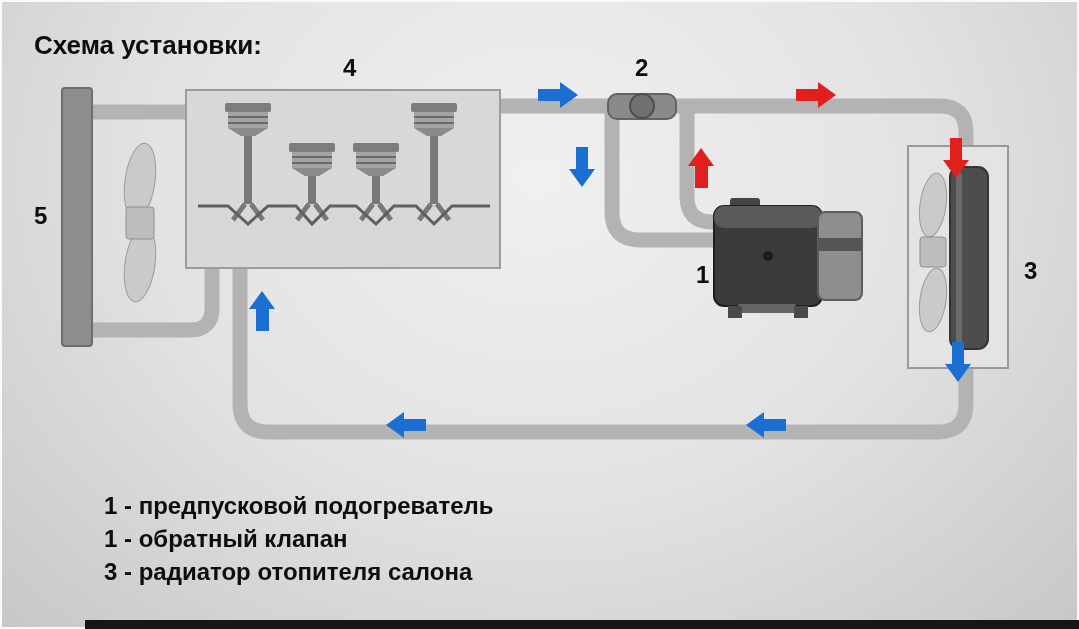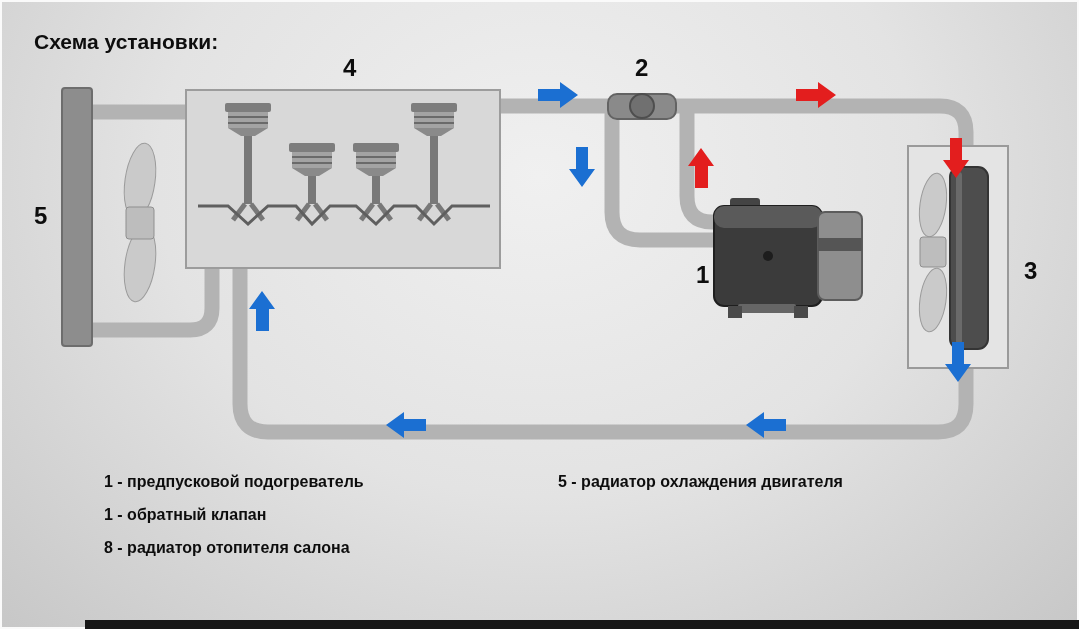--- a/index.html
+++ b/index.html
@@ -6,28 +6,28 @@
   .stage{
     position:relative;
     width:1079px;height:629px;
     overflow:hidden;
     background:radial-gradient(ellipse at 50% 28%, #f0f0f0 0%, #e3e3e3 50%, #c7c7c7 100%);
     box-shadow:inset 0 0 0 2px #fafafa;
     font-family:"Liberation Sans","DejaVu Sans",sans-serif;
   }
   .diagram-svg{position:absolute;left:0;top:0;}
   .txt{position:absolute;color:#0d0d0d;font-weight:bold;white-space:nowrap;}
-  .title{left:34px;top:30px;font-size:21px;text-align:center;}
+  .title{left:34px;top:30px;font-size:26px;text-align:center;}
   .num{font-size:24px;}
   #n4{left:343px;top:54px;}
   #n2{left:635px;top:54px;}
   #n5{left:34px;top:202px;}
   #n1{left:696px;top:261px;}
   #n3{left:1024px;top:257px;}
-  .legend-col{position:absolute;top:465px;font-size:16px;font-weight:bold;color:#0d0d0d;line-height:33px;}
+  .legend-col{position:absolute;top:489px;font-size:24px;font-weight:bold;color:#0d0d0d;line-height:33px;}
   #legend-col1{left:104px;}
   #legend-col2{left:558px;}
   .bottom-bar{position:absolute;left:85px;top:620px;width:994px;height:9px;background:#161616;}
 </style>
 </head>
 <body>
 
 <div class="stage">
 
   <svg class="diagram-svg" width="1079" height="629" viewBox="0 0 1079 629">
@@ -128,20 +128,19 @@
 
   <div class="txt num" id="n4">4</div>
   <div class="txt num" id="n2">2</div>
   <div class="txt num" id="n5">5</div>
   <div class="txt num" id="n1">1</div>
   <div class="txt num" id="n3">3</div>
 
   <div class="legend-col" id="legend-col1">
     <div>1 - предпусковой подогреватель</div>
     <div>1 - обратный клапан</div>
-    <div>8 - радиатор отопителя салона</div>
+    <div>3 - радиатор отопителя салона</div>
   </div>
   <div class="legend-col" id="legend-col2">
-    <div>5 - радиатор охлаждения двигателя</div>
   </div>
 
   <div class="bottom-bar"></div>
 </div>
 
 </body></html>

